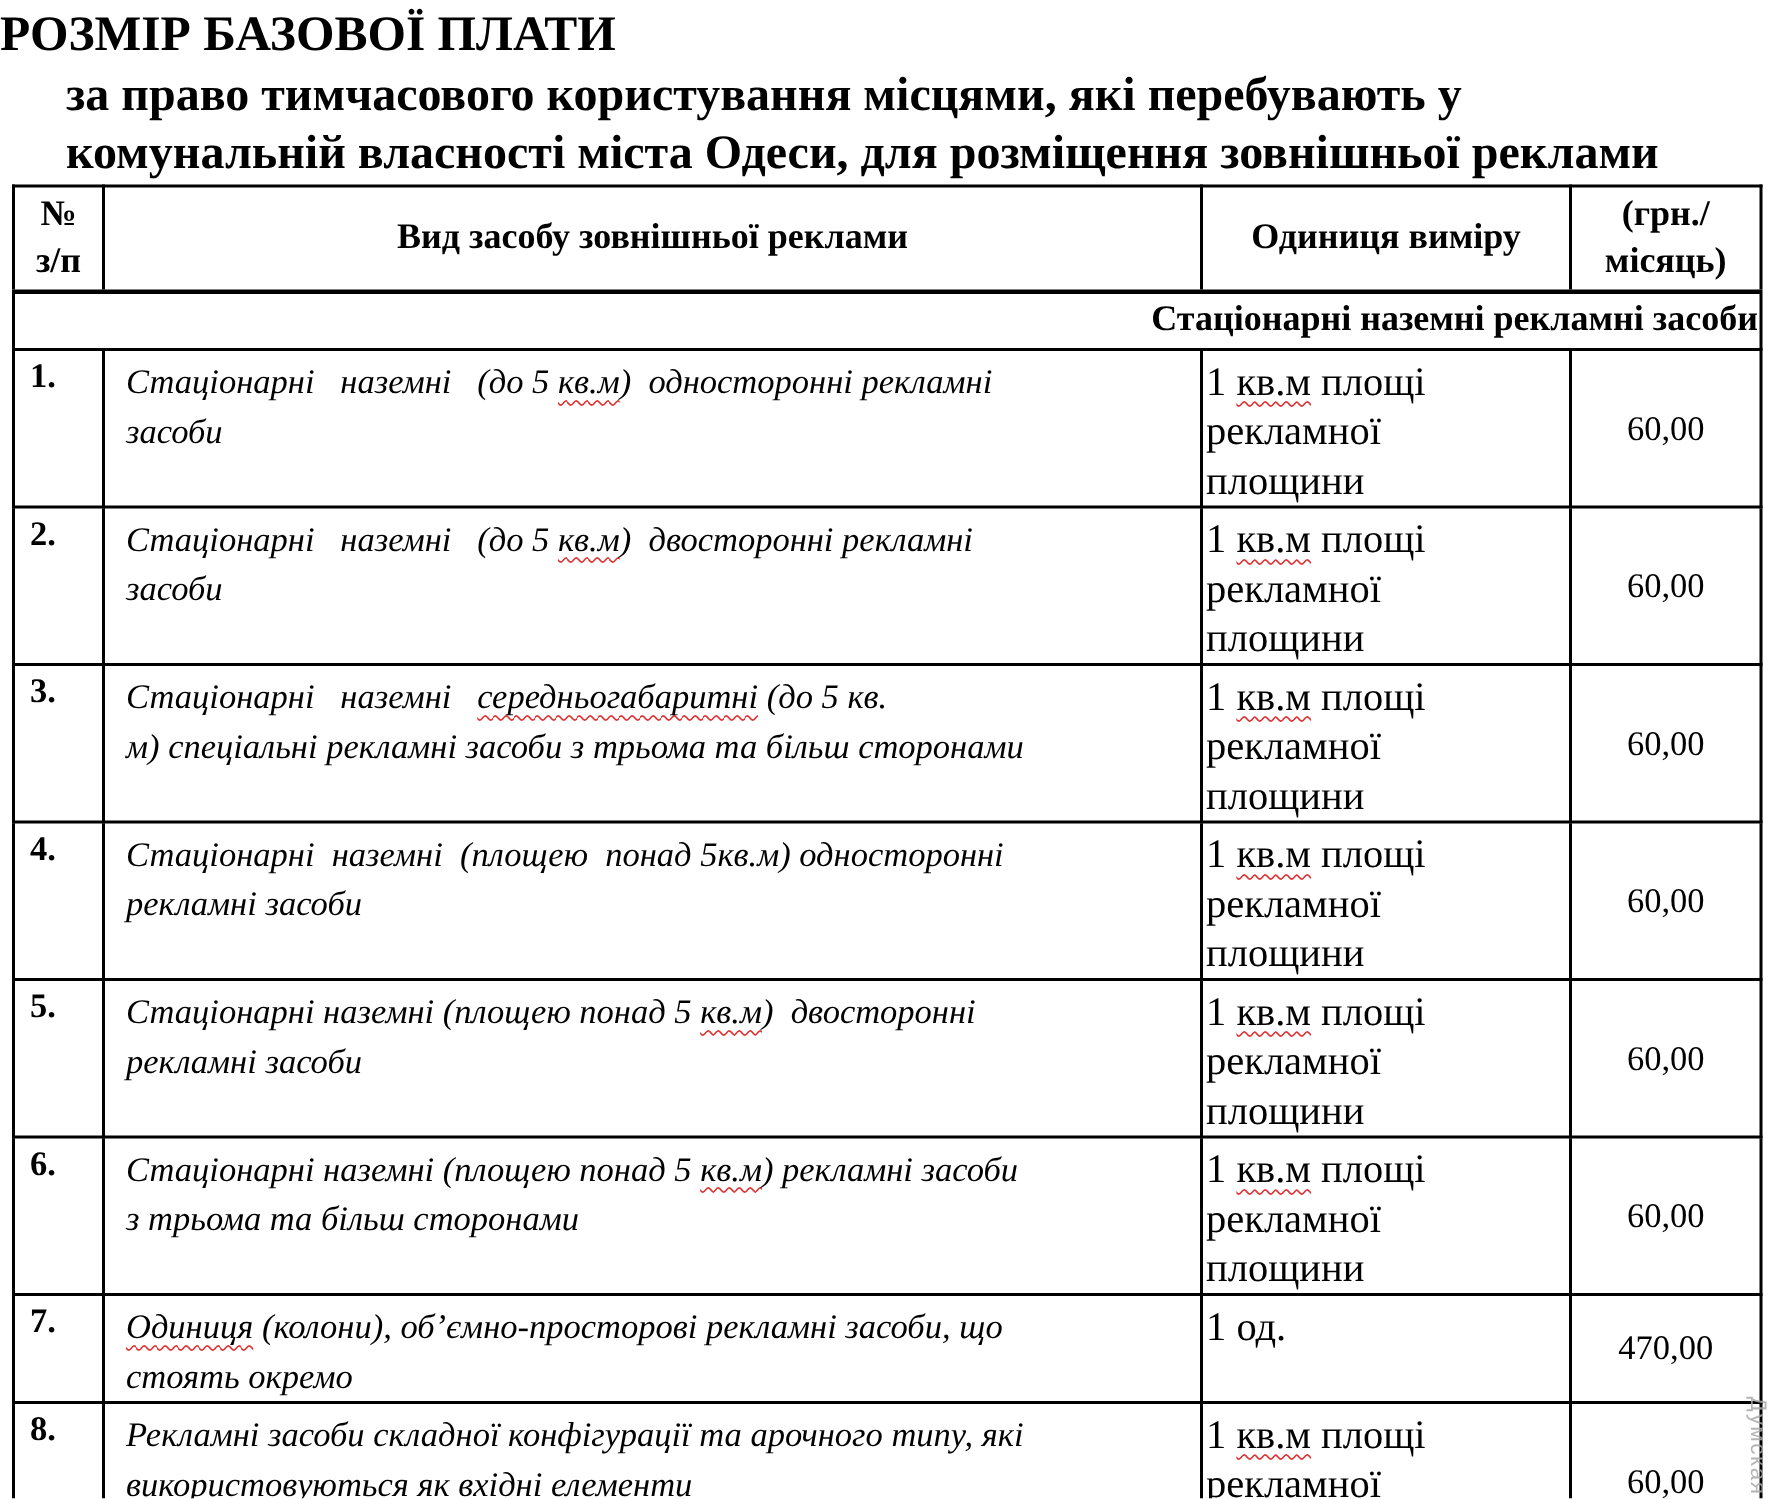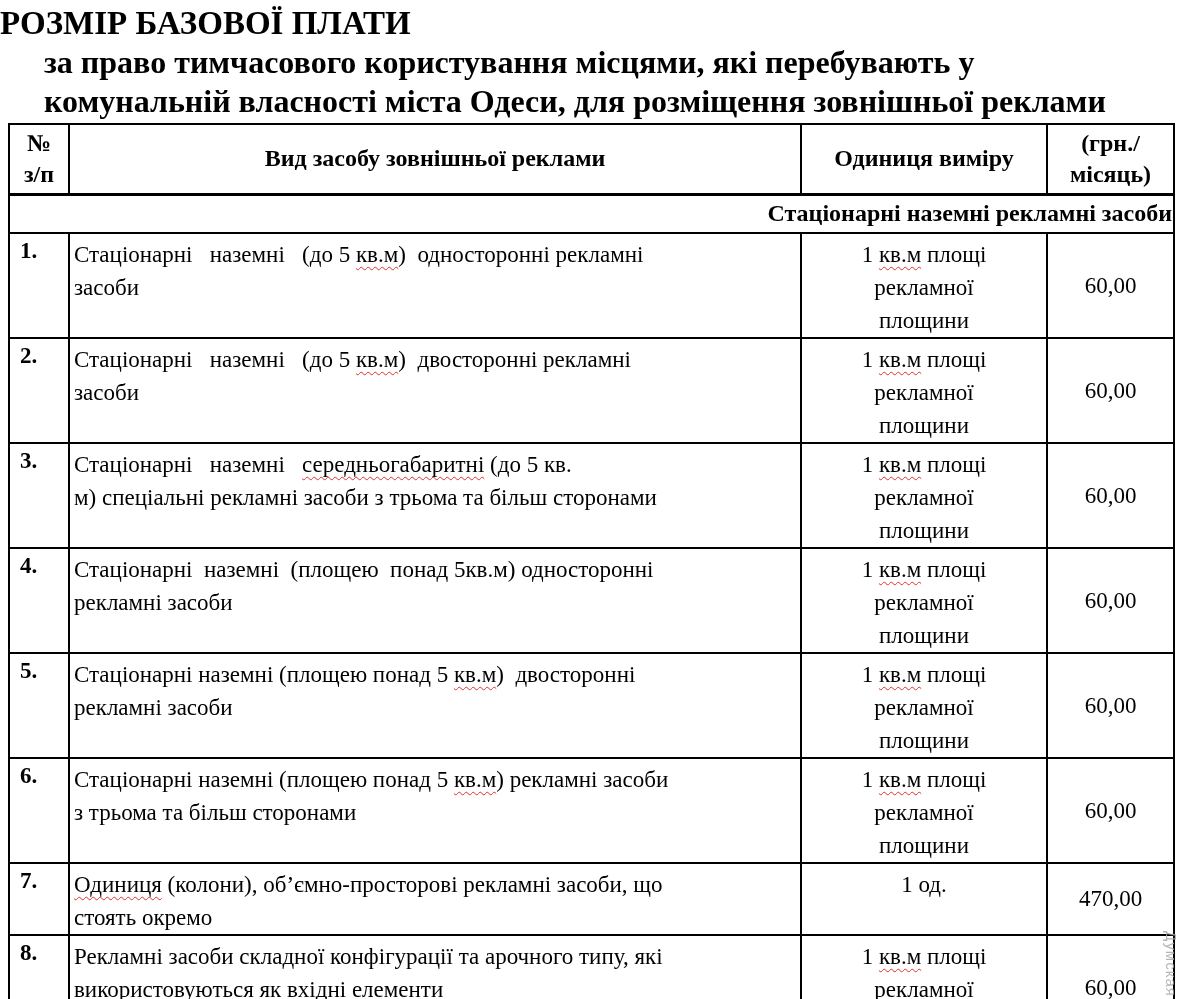--- a/index.html
+++ b/index.html
@@ -13,23 +13,23 @@
   #title .t1 { font-size:33px; line-height:40px; }
   #title .t2, #title .t3 { font-size:32px; line-height:39px;margin-left:44px; }
   
   table#tariff {
     border-collapse:collapse; table-layout:fixed;
     width:1165px; margin-left:8px; margin-top:2px;
   }
   #tariff td { border:2px solid #000; vertical-align:top; overflow:hidden; }
   #tariff .hdr td { border-bottom-width:3px; }
   #tariff td.num   { font-weight:bold; font-size:23px; padding:4px 0 0 10px; }
-  #tariff td.desc  { font-size:23px; line-height:33px; padding:4px 14px 0 4px;
-                     white-space:pre-line; }
-  #tariff td.unit  { font-size:23px; line-height:33px; text-align:center;
+  #tariff td.desc  { font-size:23px; line-height:33px; padding:4px 14px 0 14px;
+                     white-space:pre-line;font-style:italic; }
+  #tariff td.unit  { font-size:27px; line-height:33px; text-align:left;
                      padding:4px 2px 0 2px; white-space:pre-line;margin-left:24px; }
   #tariff td.price { font-size:23px; text-align:center; vertical-align:middle; }
   #tariff .hdr td  { font-weight:bold; font-size:24px; text-align:center;
                      vertical-align:middle; line-height:31px; white-space:pre-line; }
   #tariff td.section { font-weight:bold; font-size:24px; text-align:right;
                        vertical-align:middle; }
   
   .sq { text-decoration:underline wavy #e03030 1px;
         text-decoration-skip-ink:none; text-underline-offset:4px; }
   

